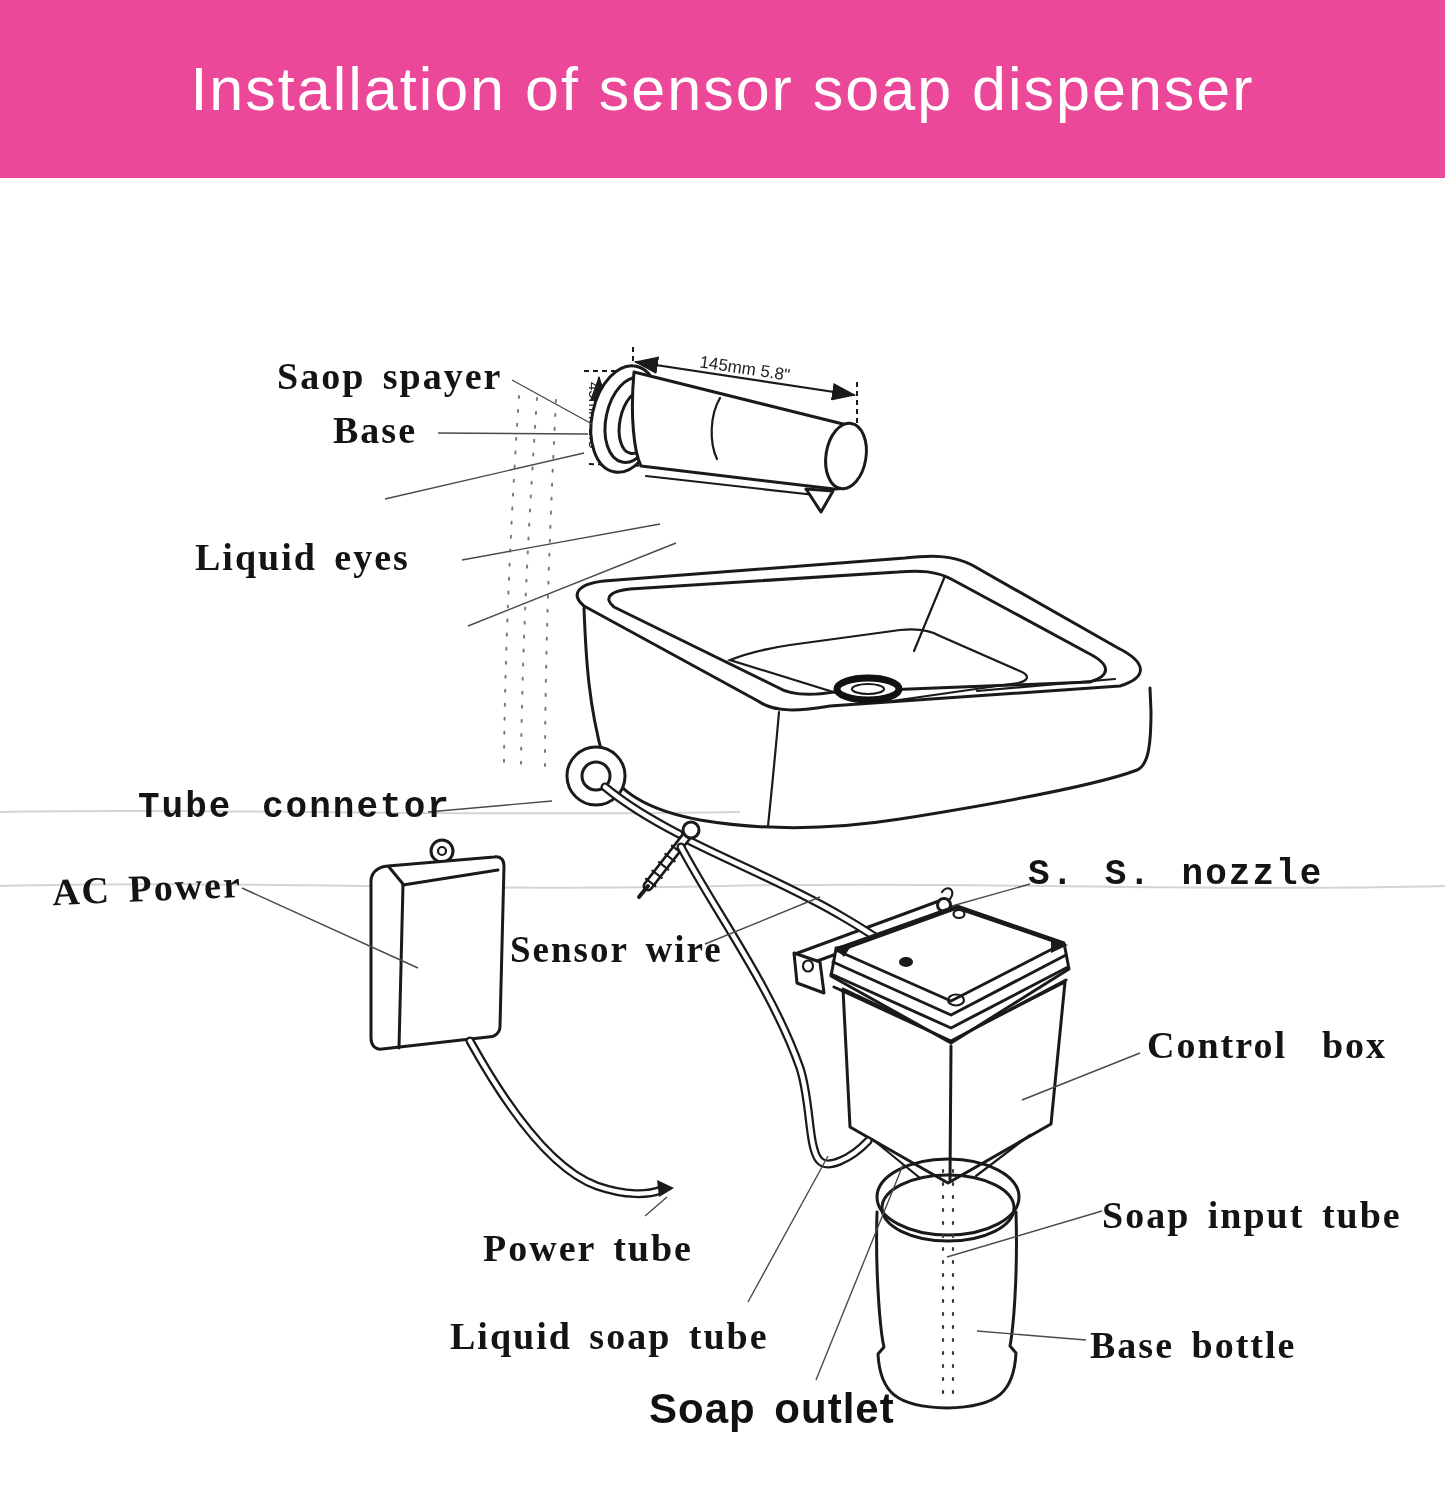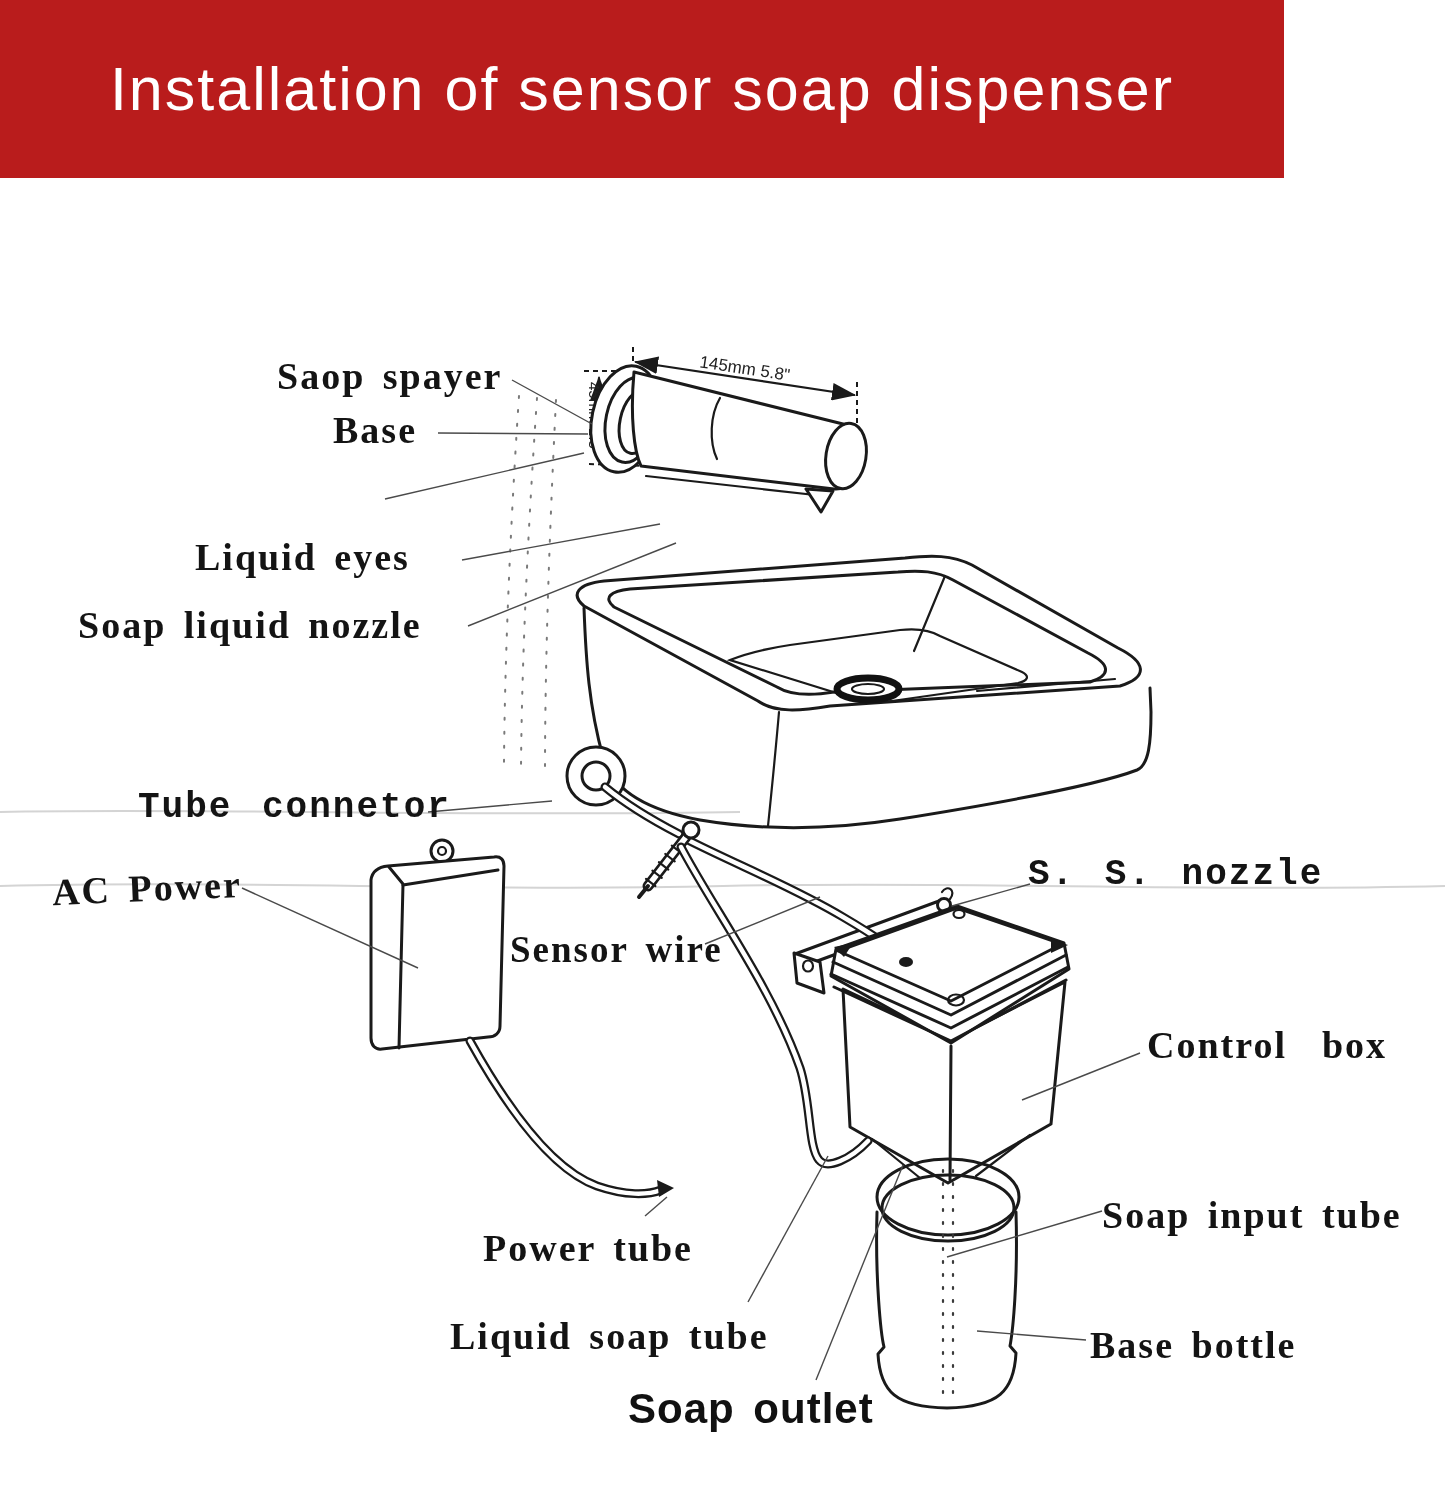--- a/index.html
+++ b/index.html
@@ -1,27 +1,27 @@
 <!DOCTYPE html>
 <html><head>
 <meta charset="utf-8">
 <style>
   html,body{margin:0;padding:0;background:#fff;}
   #page{position:relative;width:1445px;height:1500px;background:#fff;overflow:hidden;
         font-family:"Liberation Serif","DejaVu Serif",serif;}
-  #hdr{position:absolute;left:0;top:0;width:1284px;height:178px;background:#b91c1c;
+  #hdr{position:absolute;left:0;top:0;width:1445px;height:178px;background:#ec4899;
        display:flex;align-items:center;justify-content:center;}
   #hdr .title{font-family:"Liberation Sans","DejaVu Sans",sans-serif;font-weight:300;
        font-size:61px;color:#fff;letter-spacing:2px;white-space:pre;}
   svg{position:absolute;left:0;top:0;}
   .lbl{position:absolute;font-weight:700;font-size:38px;color:#141414;letter-spacing:2px;
        word-spacing:6px;white-space:pre;line-height:1;}
   .lbl.small{font-size:36px;font-family:Liberation Mono, monospace;}
   .lbl.sans{font-family:"Liberation Sans","DejaVu Sans",sans-serif;font-size:42px;
-       letter-spacing:1px;color:#111;}
+       letter-spacing:1px;color:#111;margin-left:21px;}
   .tilt{transform:rotate(-2.5deg);}
   .ink{stroke:#1a1a1a;fill:none;stroke-width:3;stroke-linecap:round;stroke-linejoin:round;}
   .inkf{stroke:#1a1a1a;fill:#fff;stroke-width:3;stroke-linecap:round;stroke-linejoin:round;}
   .thin{stroke:#1a1a1a;fill:none;stroke-width:2.2;stroke-linecap:round;}
   .leader{stroke:#4a4a4a;fill:none;stroke-width:1.4;}
   .ghost{stroke:#7a7a7a;fill:none;stroke-width:2;stroke-dasharray:2 12;stroke-linecap:round;}
   .artifact{stroke:#d4d4d4;fill:none;stroke-width:2;}
   .dim{font-family:"Liberation Sans","DejaVu Sans",sans-serif;font-size:17px;fill:#222;}
   .wireB{stroke:#1a1a1a;fill:none;stroke-width:9;stroke-linecap:round;}
   .wireW{stroke:#fff;fill:none;stroke-width:4.5;stroke-linecap:round;}
@@ -175,21 +175,20 @@
       <path class="leader" d="M 1102,1211 L 947,1257"></path>
       <path class="leader" d="M 748,1302 L 828,1156"></path>
       <path class="leader" d="M 1086,1340 L 977,1331"></path>
       <path class="leader" d="M 816,1380 L 903,1165"></path>
     </g>
   </svg>
 
   <div class="lbl" style="left:277px;top:357px">Saop spayer</div>
   <div class="lbl" style="left:333px;top:411px">Base</div>
   <div class="lbl" style="left:195px;top:538px">Liquid eyes</div>
-  <div class="lbl" style="left:78px;top:606px">Soap liquid nozzle</div>
   <div class="lbl small" style="left:138px;top:790px">Tube connetor</div>
   <div class="lbl tilt" style="left:52px;top:869px">AC Power</div>
   <div class="lbl" style="left:510px;top:931px;font-size:37px">Sensor wire</div>
   <div class="lbl small" style="left:1028px;top:857px">S. S. nozzle</div>
   <div class="lbl" style="left:1147px;top:1026px">Control  box</div>
   <div class="lbl" style="left:483px;top:1229px">Power tube</div>
   <div class="lbl" style="left:1102px;top:1196px">Soap input tube</div>
   <div class="lbl" style="left:450px;top:1317px">Liquid soap tube</div>
   <div class="lbl" style="left:1090px;top:1326px">Base bottle</div>
   <div class="lbl sans" style="left:628px;top:1388px">Soap outlet</div>

